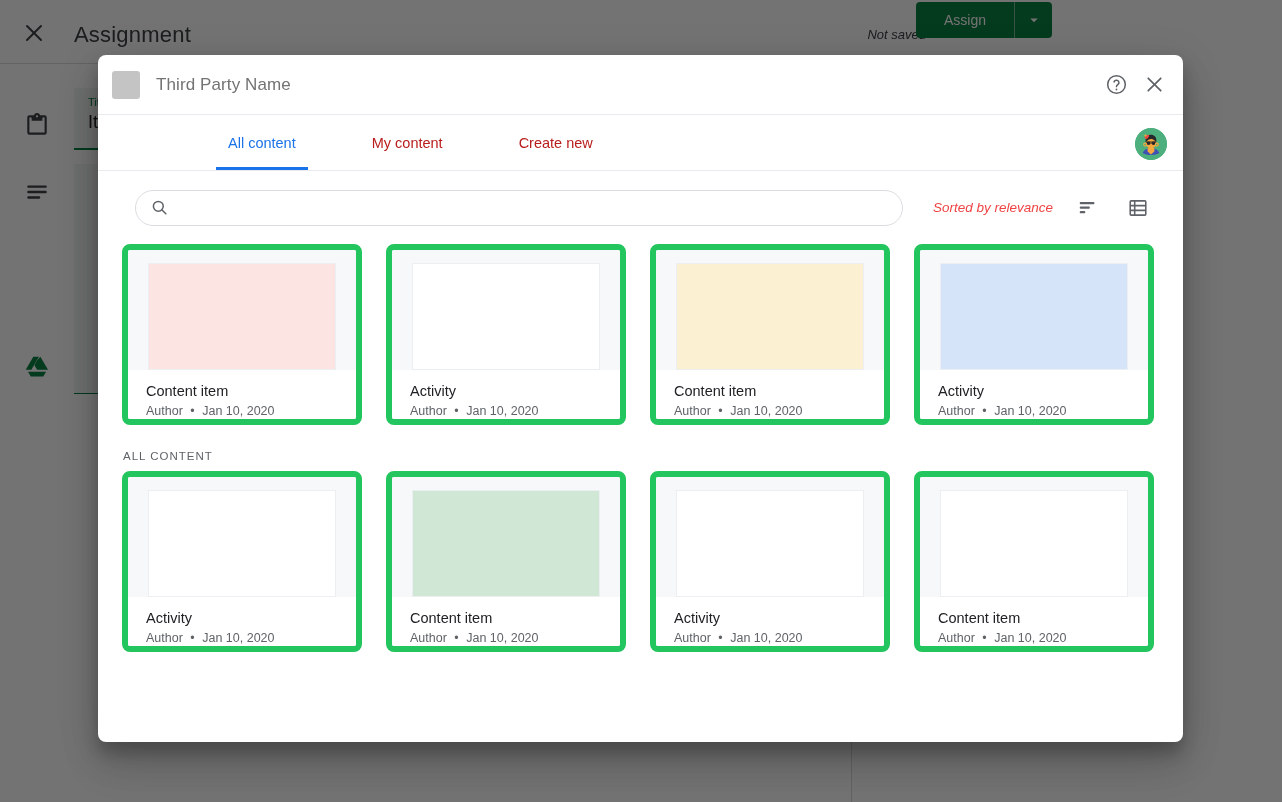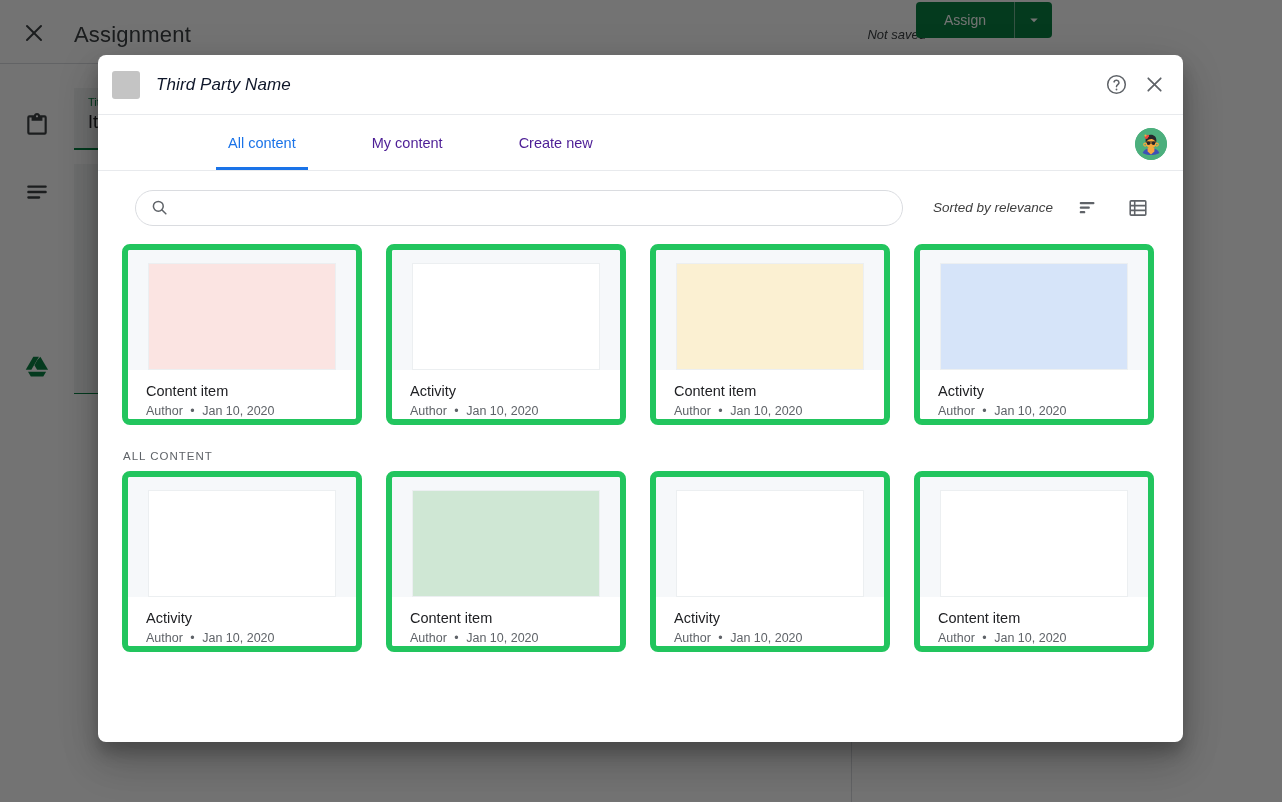--- a/index.html
+++ b/index.html
@@ -169,24 +169,23 @@
   #third-party-logo {
     width: 28px; height: 28px;
     background: #c4c4c4;
     border-radius: 3px;
     flex: 0 0 28px;
     margin-right: 16px;
   }
   #third-party-meta { flex: 1 1 auto; min-width: 0; }
   #third-party-name {
     font-size: 17px;
-    color: #0f172a;
+    color: #737373;
     line-height: 20px;
     letter-spacing: .1px;
-    font-style: italic;
   }
   #third-party-url {
     font-size: 12.5px;
     color: #80868b;
     line-height: 17px;
     margin-top: 2px;
   }
   .header-icon-btn {
     width: 26px; height: 26px;
     color: #5f6368;
@@ -202,21 +201,21 @@
     flex: 0 0 56px;
     border-bottom: 1px solid #e8eaed;
     display: flex;
     align-items: stretch;
     padding-left: 124px;
   }
   .tab {
     display: flex;
     align-items: center;
     font-size: 14.5px;
-    color: #4c1d95;
+    color: #b91c1c;
     position: relative;
     padding: 0 6px;
     margin-right: 64px;
   }
   .tab.active { color: #1a73e8; }
   .tab.active::after {
     content: "";
     position: absolute;
     left: -6px; right: -6px; bottom: 0;
     height: 3px;
@@ -263,21 +262,21 @@
     font-size: 14px;
     font-family: inherit;
     color: #202124;
     margin-left: 10px;
     background: transparent;
   }
   #sort-label {
     margin-left: 30px;
     font-size: 13.5px;
     font-style: italic;
-    color: #404040;
+    color: #ef4444;
   }
   #sort-icon-btn { margin-left: 24px; width: 22px; height: 22px; color: #5f6368; }
   #view-icon-btn { margin-left: 28px; width: 22px; height: 22px; color: #5f6368; }
 
   .section-label {
     font-size: 11.5px;
     letter-spacing: 1px;
     color: #5f6368;
     padding-left: 1px;
     margin-bottom: 9px;

